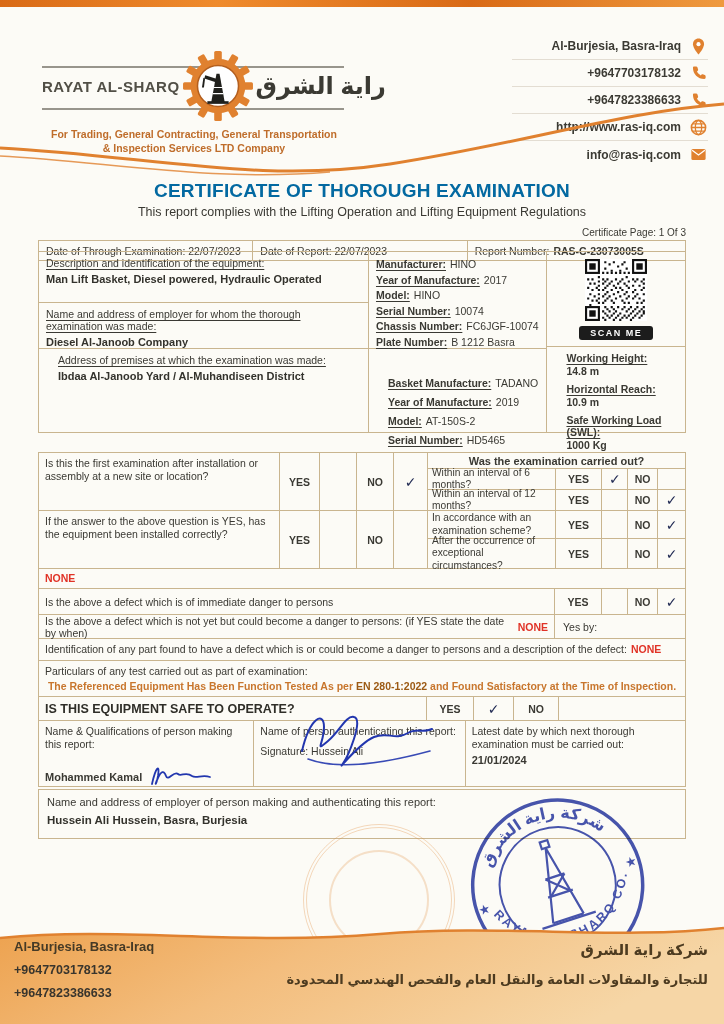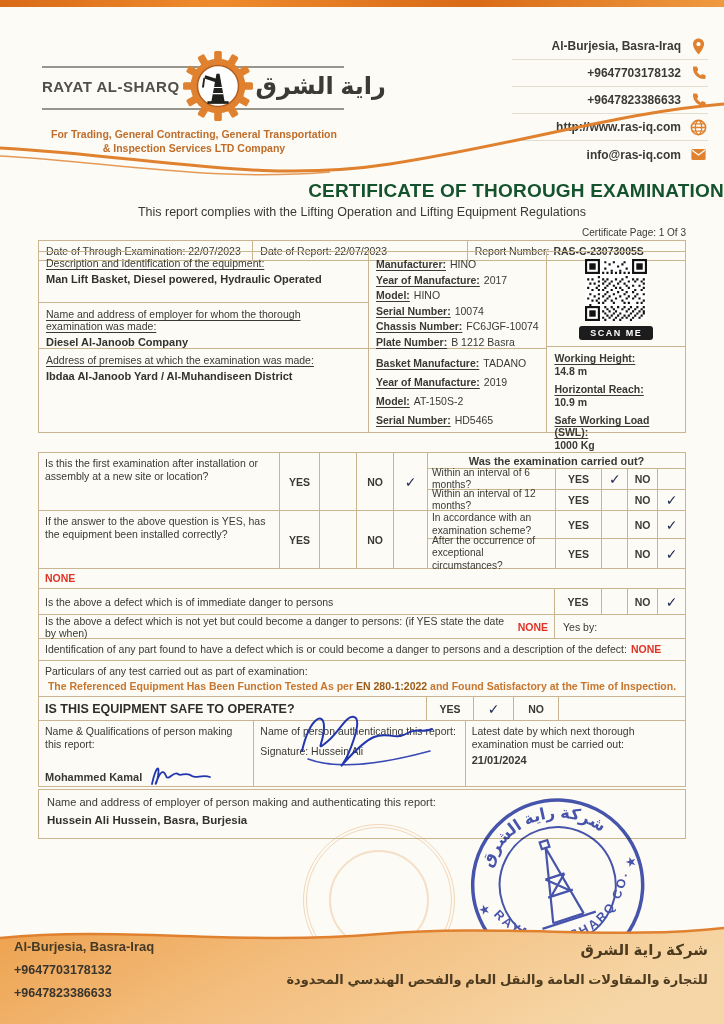--- a/index.html
+++ b/index.html
@@ -28,41 +28,41 @@
     color:#bf6d2b; font-size:10.5px; font-weight:bold; line-height:1.35; }
 
   .contact{ position:absolute; right:16px; top:33px; width:196px; display:flex; flex-direction:column; }
   .contact-row{ display:flex; align-items:center; justify-content:flex-end; gap:8px;
     height:27px; border-bottom:1px solid #e3ddd2; font-weight:bold; font-size:12px; color:#3b3a33; }
   .contact-row:last-child{ border-bottom:none; }
   .cicon{ width:19px; height:19px; flex:0 0 auto; }
 
   .wave{ position:absolute; left:0; top:96px; }
 
-  .title{ position:absolute; left:0; top:180px; width:100%; text-align:right;
-    font-size:19px; font-weight:bold; color:#14532d; letter-spacing:.2px; }
+  .title{ position:absolute; left:0; top:180px; width:100%; text-align:center;
+    font-size:19px; font-weight:bold; color:#0369a1; letter-spacing:.2px; }
   .subtitle{ position:absolute; left:0; top:205px; width:100%; text-align:center; font-size:12.5px; color:#3a3933; }
   .pagenote{ position:absolute; right:38px; top:227px; font-size:10px; color:#3a3933; }
 
   
   .dates{ position:absolute; left:38px; top:240px; width:648px; height:21px;
     display:flex; border:1px solid var(--bd); font-size:10.5px; }
   .dates > div{ display:flex; align-items:center; padding-left:7px; border-right:1px solid var(--bd); }
   .dates > div:last-child{ border-right:none; }
   .dcell1{ width:215px; } .dcell2{ width:215px; } .dcell3{ width:218px; gap:4px; }
   .bold{ font-weight:bold; }
 
   
   .info{ position:absolute; left:38px; top:251px; width:648px; height:182px;
     display:flex; border:1px solid var(--bd); font-size:10.5px; }
   .icol{ display:flex; flex-direction:column; }
-  .icol1{ width:330px; } .icol2{ width:180px; border-left:1px solid var(--bd); border-right:1px solid var(--bd); }
+  .icol1{ width:330px; } .icol2{ width:180px; border-left:1px solid var(--bd); border-right:1px solid var(--bd);gap:20px; }
   .icol3{ width:138px; }
   .icell{ padding:5px 7px; border-bottom:1px solid var(--bd); }
-  .icol > .icell:last-child{ border-bottom:none; }
+  .icol > .icell:last-child{ border-bottom:none;margin-left:12px; }
   .h-underline{ text-decoration:underline; text-underline-offset:2px; }
   .val{ font-weight:bold; font-size:11px; color:#33322c; margin-top:4px; }
   .kv{ line-height:15.5px; white-space:nowrap; }
   .kv-label{ font-weight:bold; text-decoration:underline; text-underline-offset:2px; }
   .kv-value{ margin-left:4px; }
   .qr-wrap{ display:flex; flex-direction:column; align-items:center; justify-content:center; }
   .scanme{ margin-top:5px; background:#1c1c1c; color:#fff; font-weight:bold; font-size:9px;
     letter-spacing:1.5px; padding:2px 11px; border-radius:3px; }
   .spec{ margin-bottom:6px; }
   .spec .sl{ font-weight:bold; text-decoration:underline; text-underline-offset:2px; }

